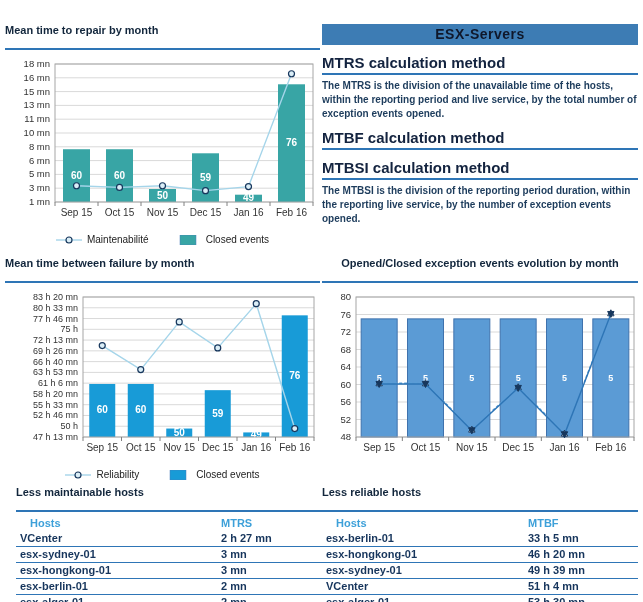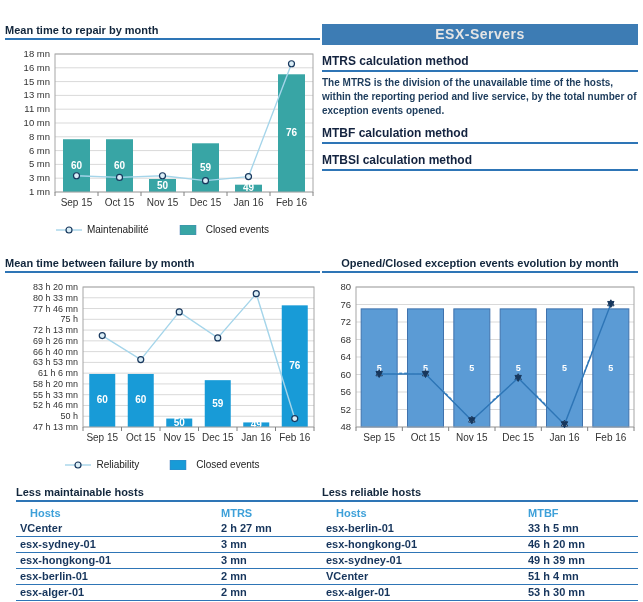--- a/index.html
+++ b/index.html
@@ -3,39 +3,39 @@
 <meta charset="utf-8">
 <style>
   * { margin:0; padding:0; box-sizing:border-box; }
   html,body { background:#ffffff; }
   .page {
     position:relative; width:643px; height:602px; background:#fff;
     font-family:"Liberation Sans", sans-serif; overflow:hidden;
   }
   .section-title {
     font-size:11px; font-weight:bold; color:#12263c;
-    border-bottom:2px solid #2e75b6; padding-bottom:2px; margin-bottom:4px;
+    border-bottom:2px solid #2e75b6; padding-bottom:12px; margin-bottom:4px;
   }
   .abs { position:absolute; }
   #chart1-section { left:5px;  top:24px;  width:315px; }
   #esx-panel      { left:322px; top:24px; width:316px; }
   #chart2-section { left:5px;  top:257px; width:315px; }
   #chart3-section { left:322px; top:257px; width:316px;text-align:center; }
   #table1-section { left:16px;  top:486px; width:315px; }
   #table2-section { left:322px; top:486px; width:316px; }
 
   .legend { display:flex; justify-content:center; align-items:center; gap:26px; margin-top:6px; font-size:10px; color:#222; }
   .legend .item { display:flex; align-items:center; gap:5px; }
 
   .esx-band {
-    background:#3d7cb4; color:#e5e5e5; text-align:center; font-weight:bold;
+    background:#3d7cb4; color:#0f172a; text-align:center; font-weight:bold;
     font-size:14px; padding:2px 0 3px 0; letter-spacing:.5px;
   }
   .esx-heading {
-    font-size:12px; font-weight:bold; color:#13233f;
+    font-size:15px; font-weight:bold; color:#13233f;
     border-bottom:2px solid #2e75b6; padding-bottom:2px; margin-top:9px;
   }
   .esx-body { font-size:10px; font-weight:bold; color:#1d3c5c; line-height:1.38; margin-top:4px; }
 
   table.hosts { width:100%; border-collapse:collapse; font-size:11px; margin-top:3px; }
   table.hosts th { color:#3da0d9; font-weight:bold; text-align:left; padding:1px 0 2px 14px; }
   table.hosts th.val, table.hosts td.val { width:110px; padding-left:0; }
   table.hosts td { color:#16355c; font-weight:bold; padding:1px 0 2px 4px; border-bottom:1.5px solid #2e75b6; }
   svg text { font-family:"Liberation Sans", sans-serif; }
 </style>
@@ -119,20 +119,21 @@
         </span>
       </div>
   </div>
 
   <div class="abs" id="esx-panel">
     <div class="esx-band">ESX-Servers</div>
     <div class="esx-heading">MTRS calculation method</div>
     <div class="esx-body">The MTRS is the division of the unavailable time of the hosts, within the reporting period and live service, by the total number of exception events opened.</div>
     <div class="esx-heading">MTBF calculation method</div>
     <div class="esx-heading">MTBSI calculation method</div>
+    <div class="esx-body">The MTBSI is the division of the reporting period duration, within the reporting live service, by the number of exception events opened.</div>
   </div>
 
   <div class="abs" id="chart2-section">
     <div class="section-title">Mean time between failure by month</div>
     <svg id="chart2" width="315" height="172">
         <line x1="78" y1="10" x2="309" y2="10" stroke="#d9d9d9" stroke-width="1"></line>
         <text x="73" y="13" text-anchor="end" font-size="9" fill="#333333">83 h 20 mn</text>
         <line x1="78" y1="20.76923076923077" x2="309" y2="20.76923076923077" stroke="#d9d9d9" stroke-width="1"></line>
         <text x="73" y="23.76923076923077" text-anchor="end" font-size="9" fill="#333333">80 h 33 mn</text>
         <line x1="78" y1="31.53846153846154" x2="309" y2="31.53846153846154" stroke="#d9d9d9" stroke-width="1"></line>

